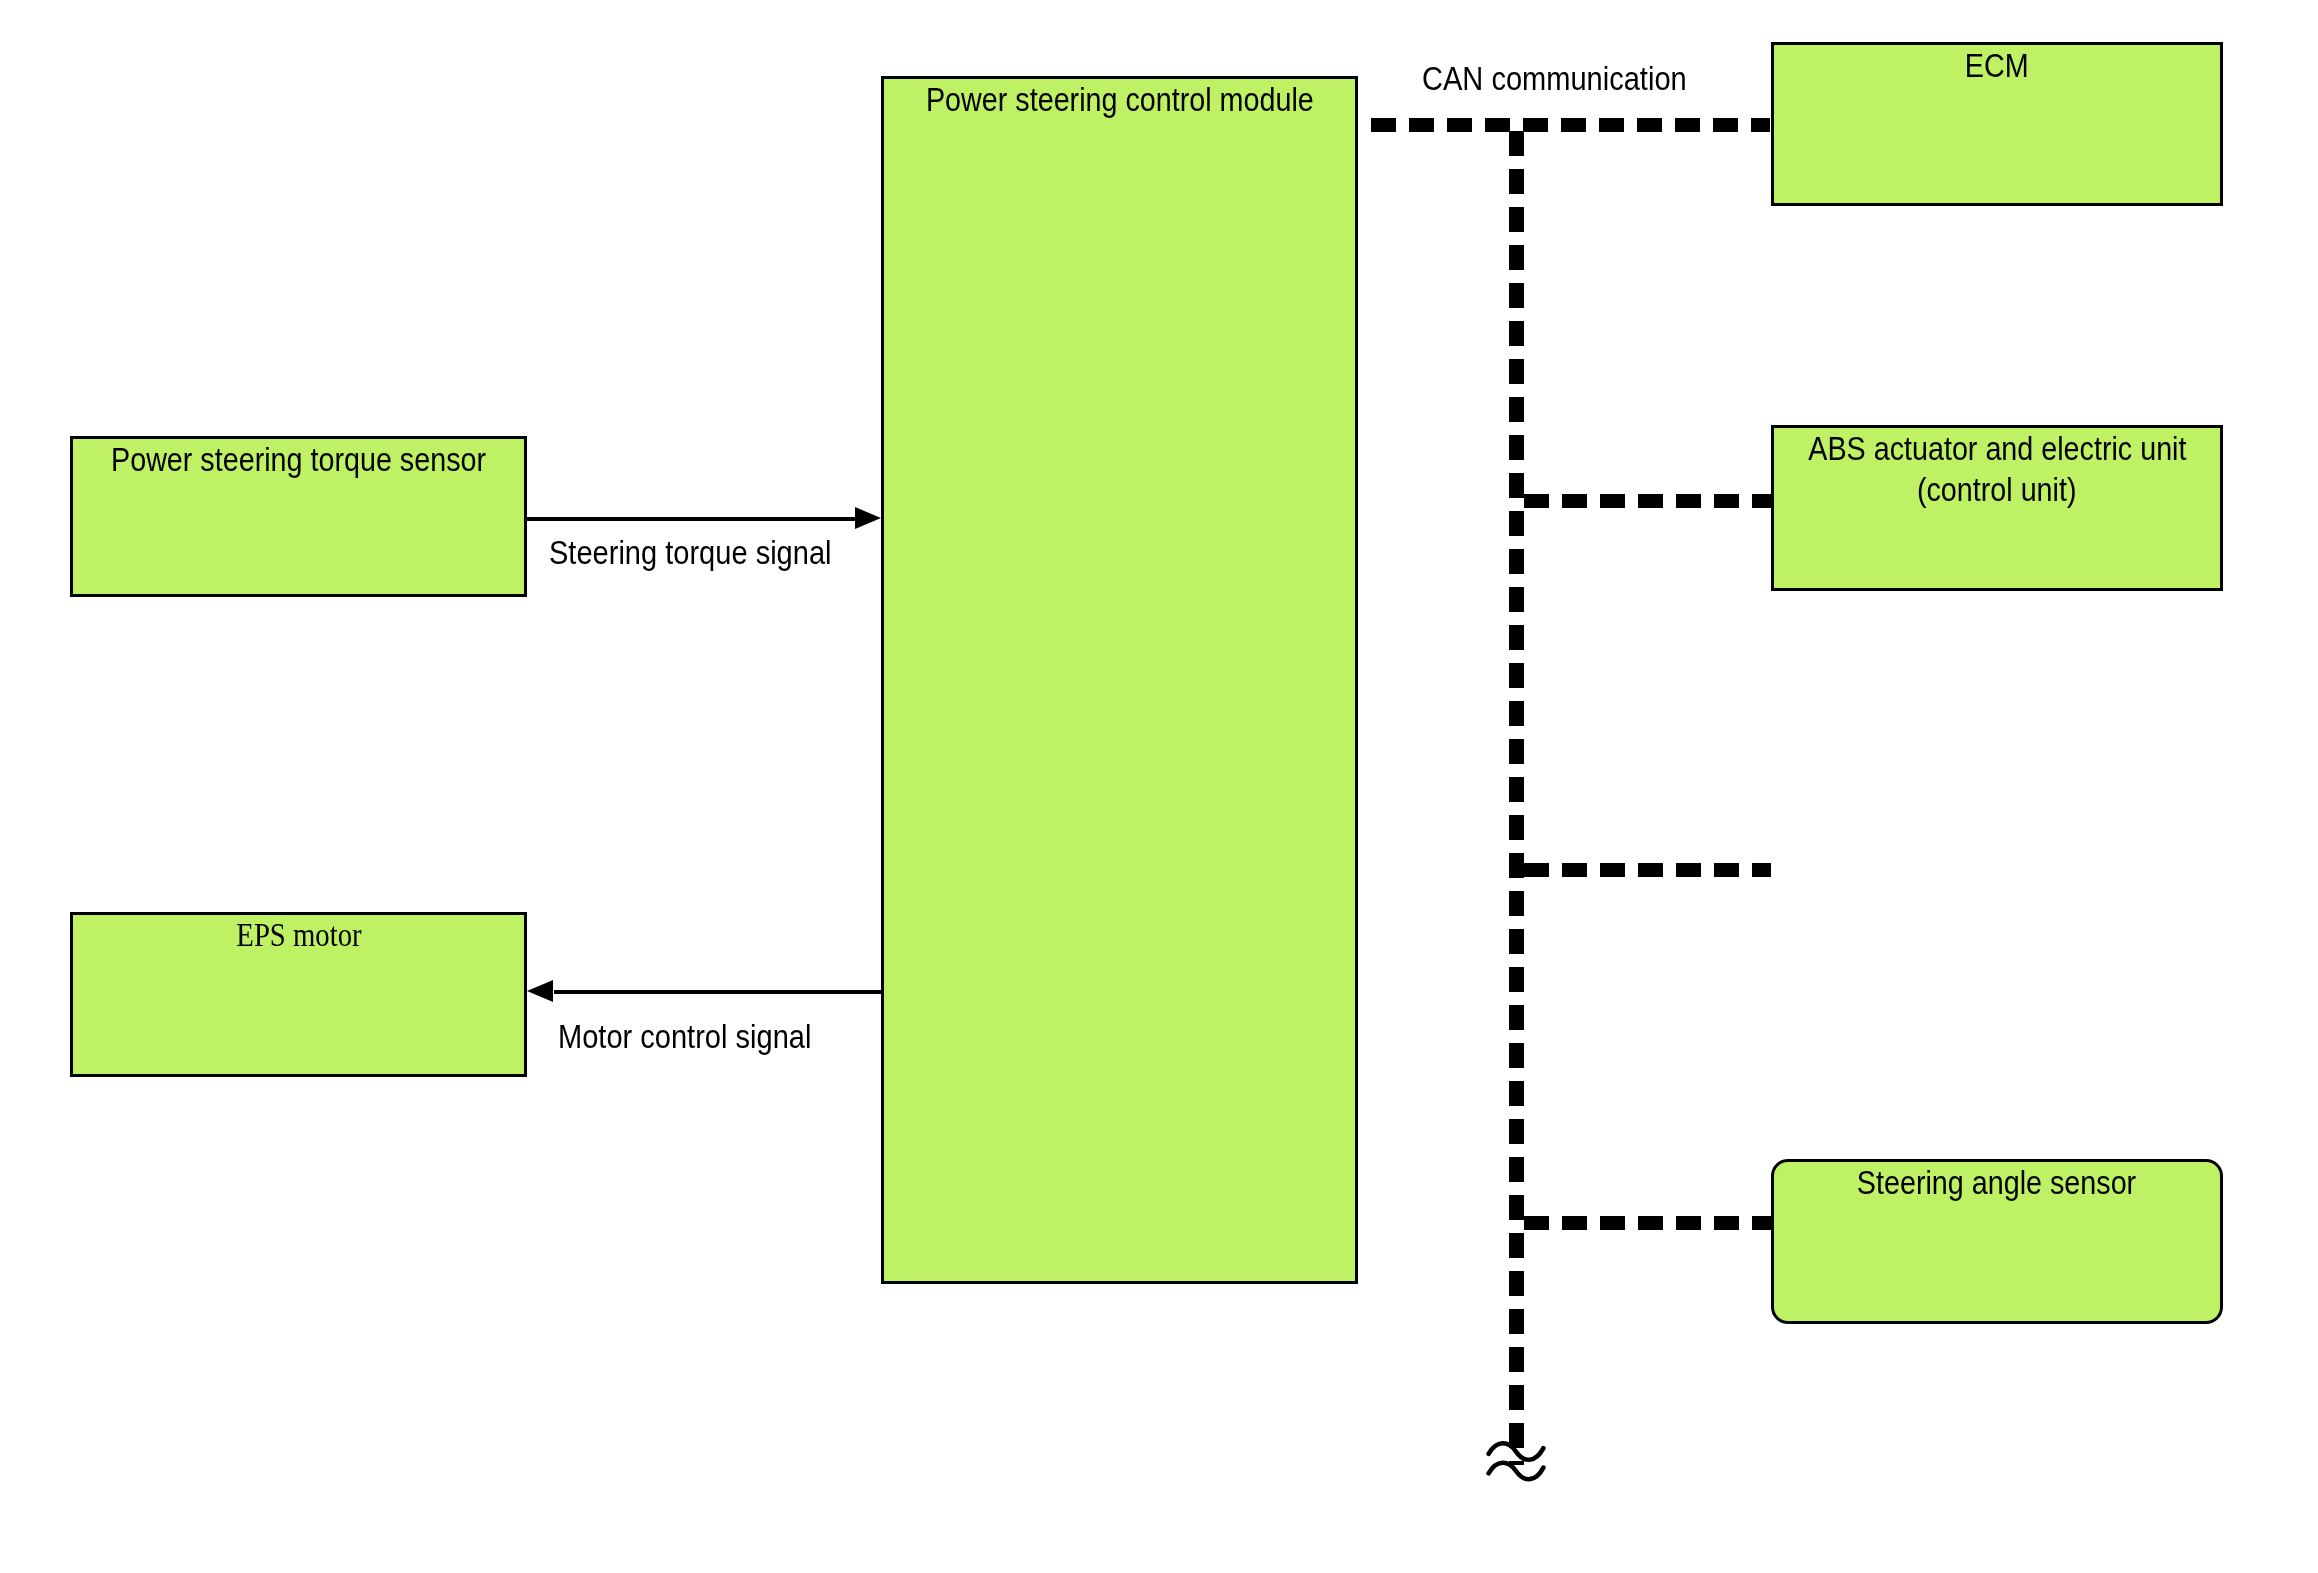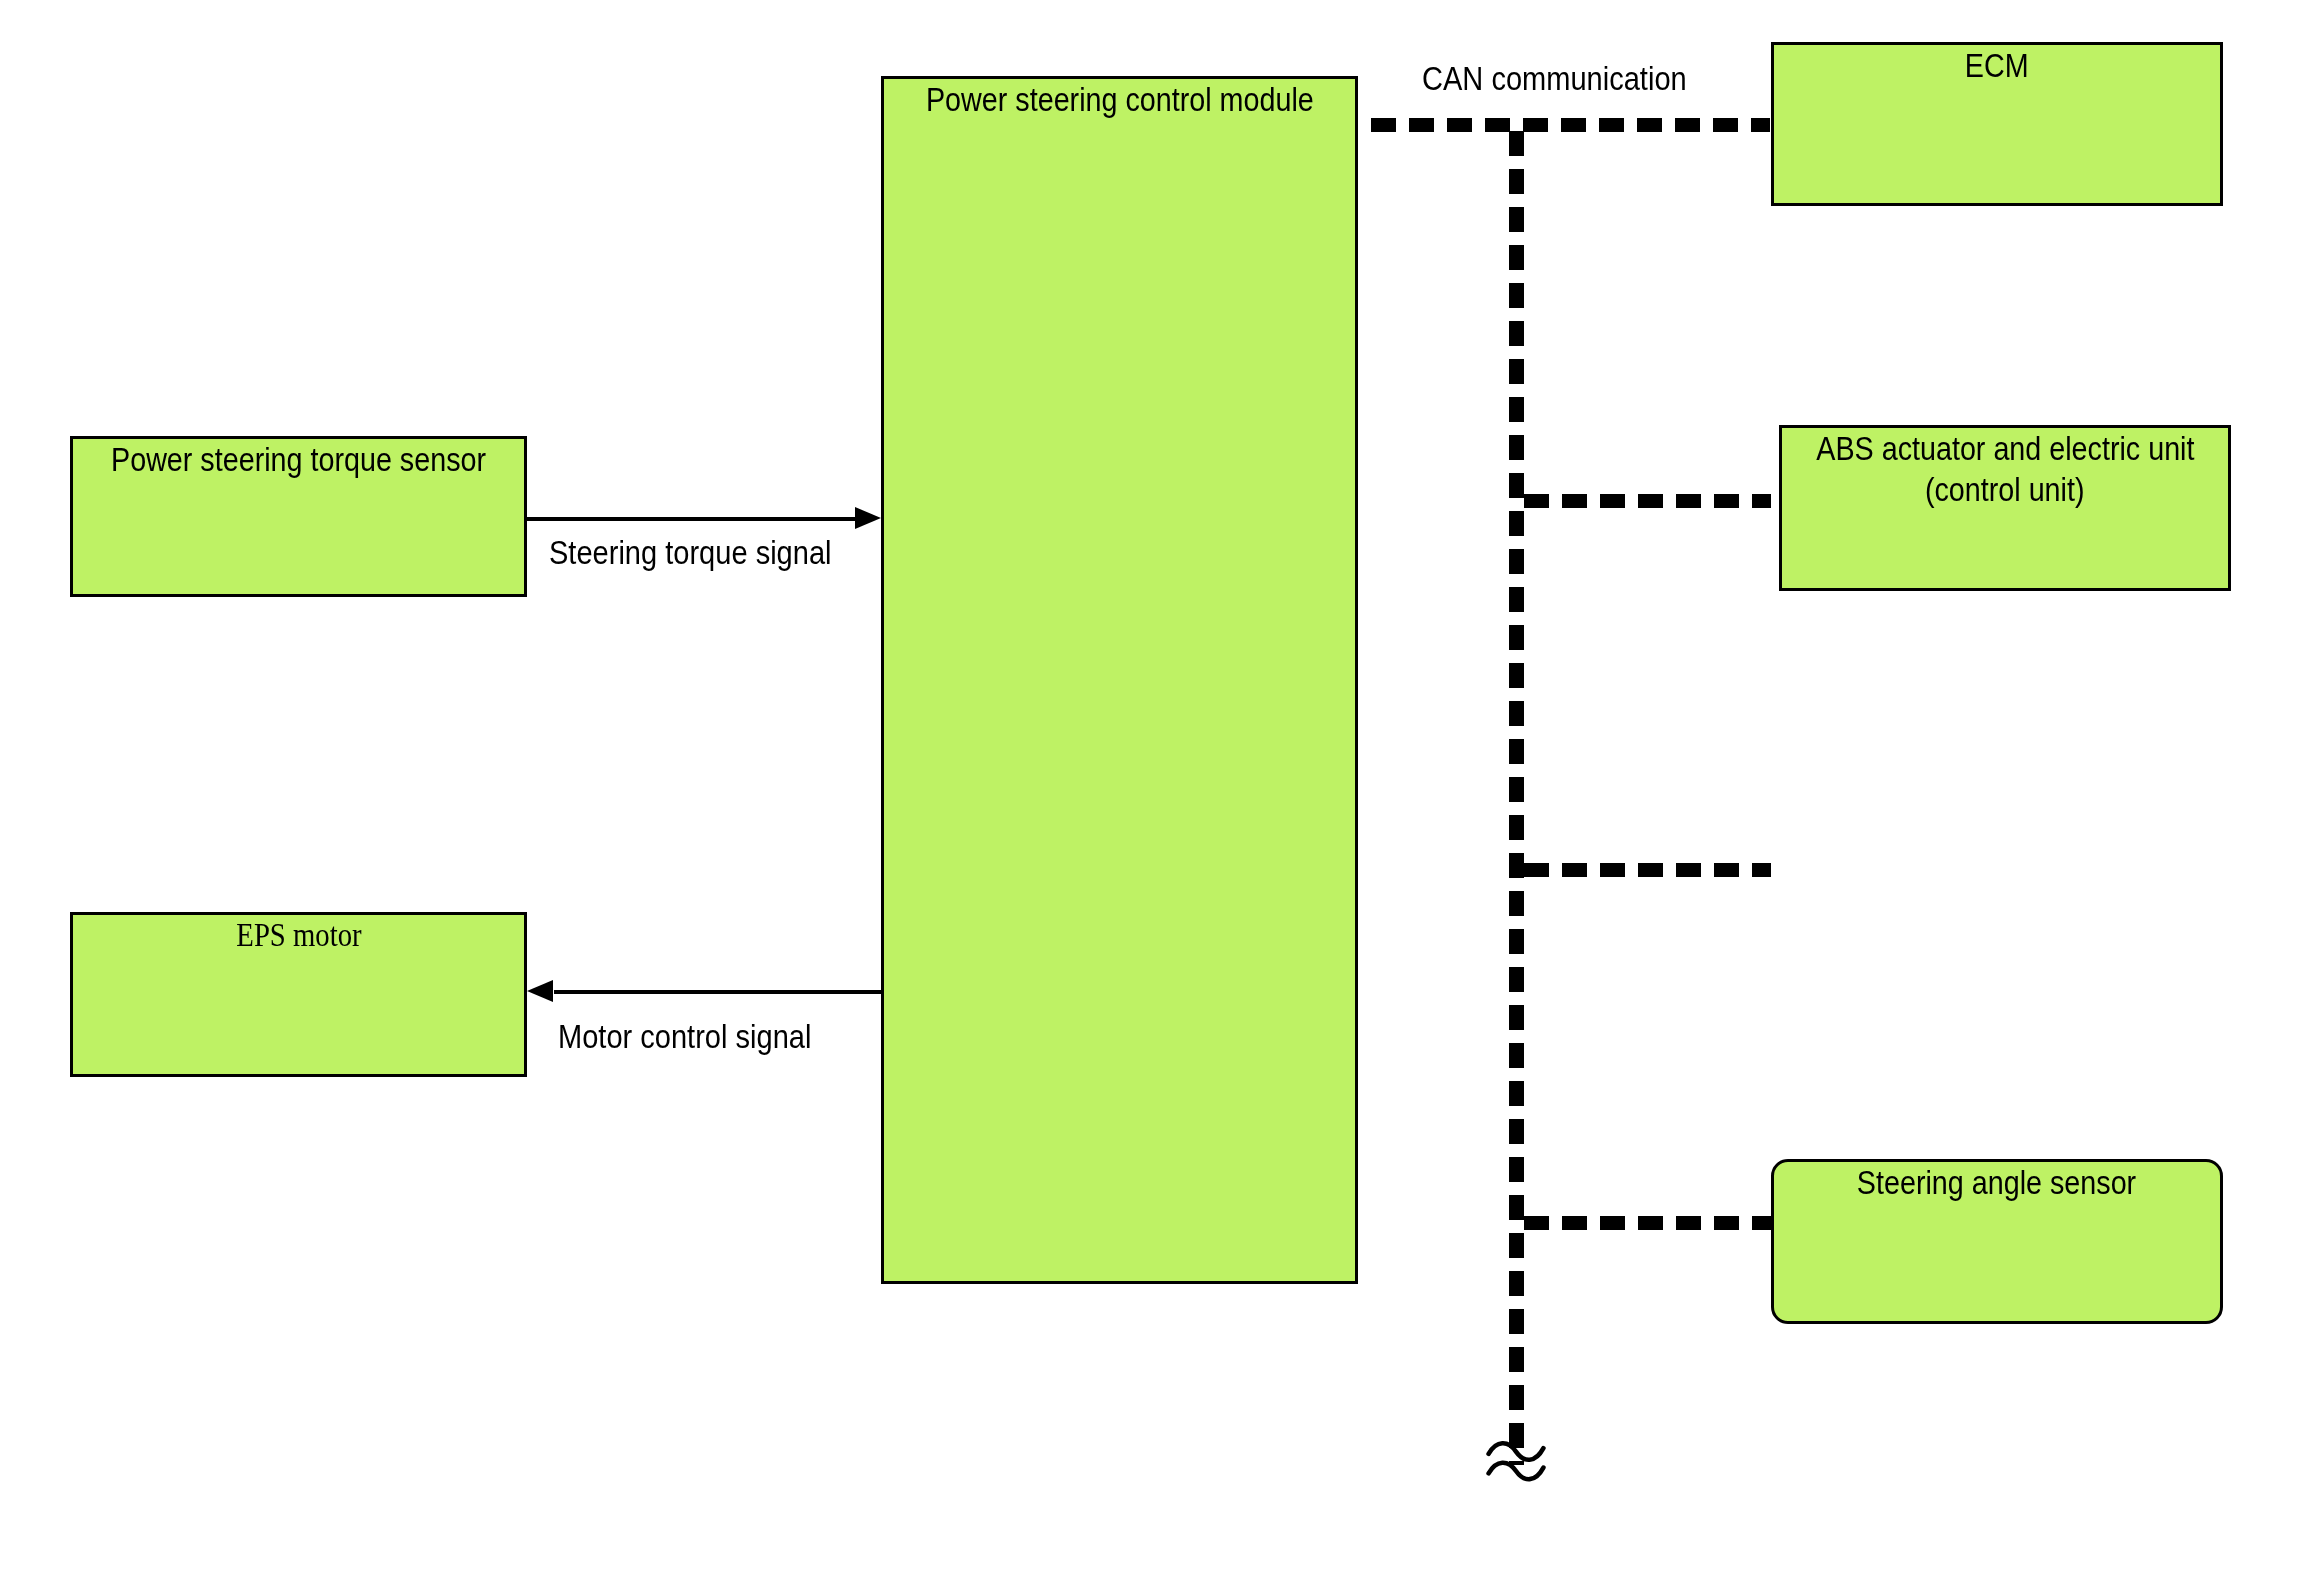--- a/index.html
+++ b/index.html
@@ -88,21 +88,21 @@
   </div>
 
   <div class="box" style="left:881px;top:76px;width:477px;height:1208px;">
     <span class="lbl">Power steering control module</span>
   </div>
 
   <div class="box" style="left:1771px;top:42px;width:452px;height:164px;">
     <span class="lbl">ECM</span>
   </div>
 
-  <div class="box" style="left:1771px;top:425px;width:452px;height:166px;margin-left:8px;">
+  <div class="box" style="left:1771px;top:425px;width:452px;height:166px;">
     <span class="lbl">ABS actuator and electric unit</span>
     <span class="lbl">(control unit)</span>
   </div>
 
 
   <div class="box" style="left:1771px;top:1159px;width:452px;height:165px;border-radius:17px;">
     <span class="lbl">Steering angle sensor</span>
   </div>
 
   <div class="arrow-line" style="left:527px;top:517px;width:328px;"></div>

